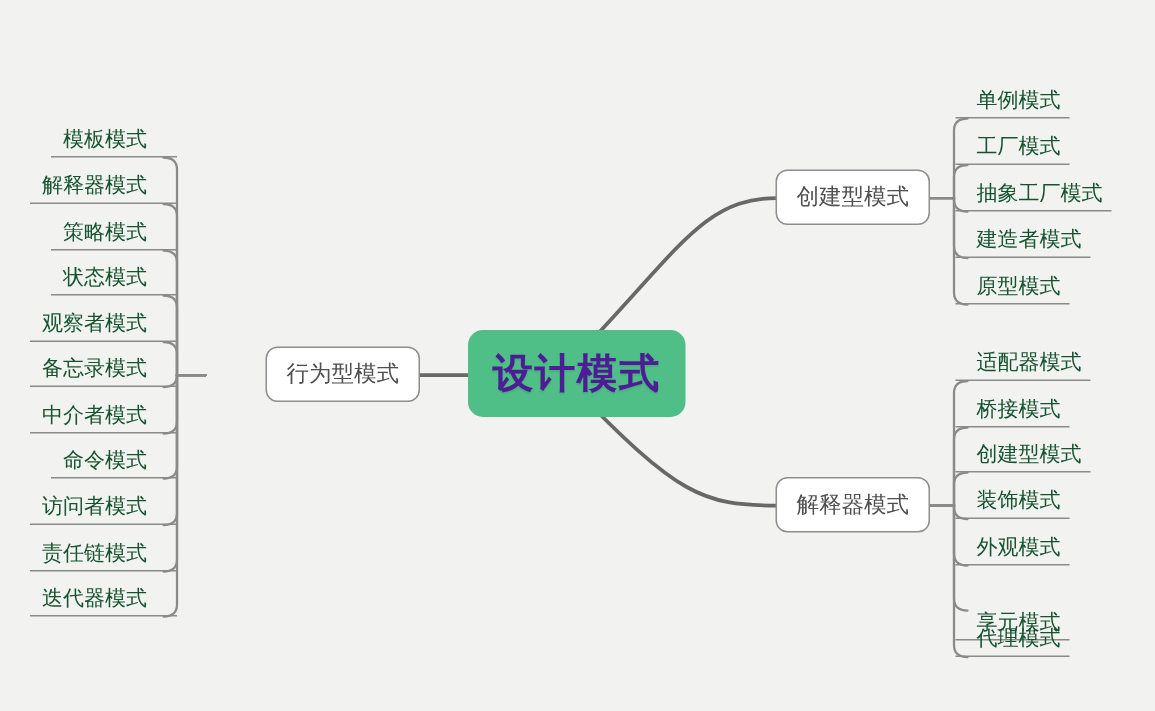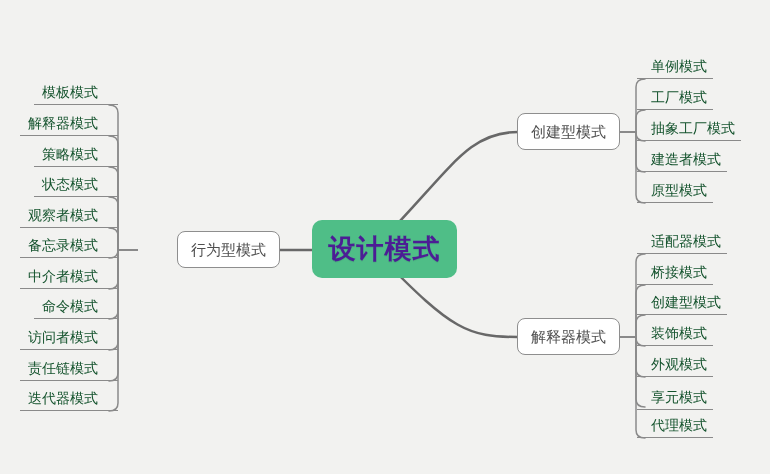--- a/index.html
+++ b/index.html
@@ -100,21 +100,21 @@
   <div class="leaf right" style="top:88px;">工厂模式</div>
   <div class="leaf right" style="top:119px;">抽象工厂模式</div>
   <div class="leaf right" style="top:181px;">原型模式</div>
   <div class="leaf right" style="top:150px;">建造者模式</div>
 
   <div class="leaf right" style="top:232px;">适配器模式</div>
   <div class="leaf right" style="top:263px;">桥接模式</div>
   <div class="leaf right" style="top:293px;">创建型模式</div>
   <div class="leaf right" style="top:324px;">装饰模式</div>
   <div class="leaf right" style="top:355px;">外观模式</div>
-  <div class="leaf right" style="top:388px;">享元模式</div>
+  <div class="leaf right" style="top:405px;">享元模式</div>
   <div class="leaf right" style="top:416px;">代理模式</div>
 
   <div class="leaf left" style="top:83px;">模板模式</div>
   <div class="leaf left" style="top:114px;">解释器模式</div>
   <div class="leaf left" style="top:145px;">策略模式</div>
   <div class="leaf left" style="top:175px;">状态模式</div>
   <div class="leaf left" style="top:206px;">观察者模式</div>
   <div class="leaf left" style="top:236px;">备忘录模式</div>
   <div class="leaf left" style="top:267px;">中介者模式</div>
   <div class="leaf left" style="top:297px;">命令模式</div>

